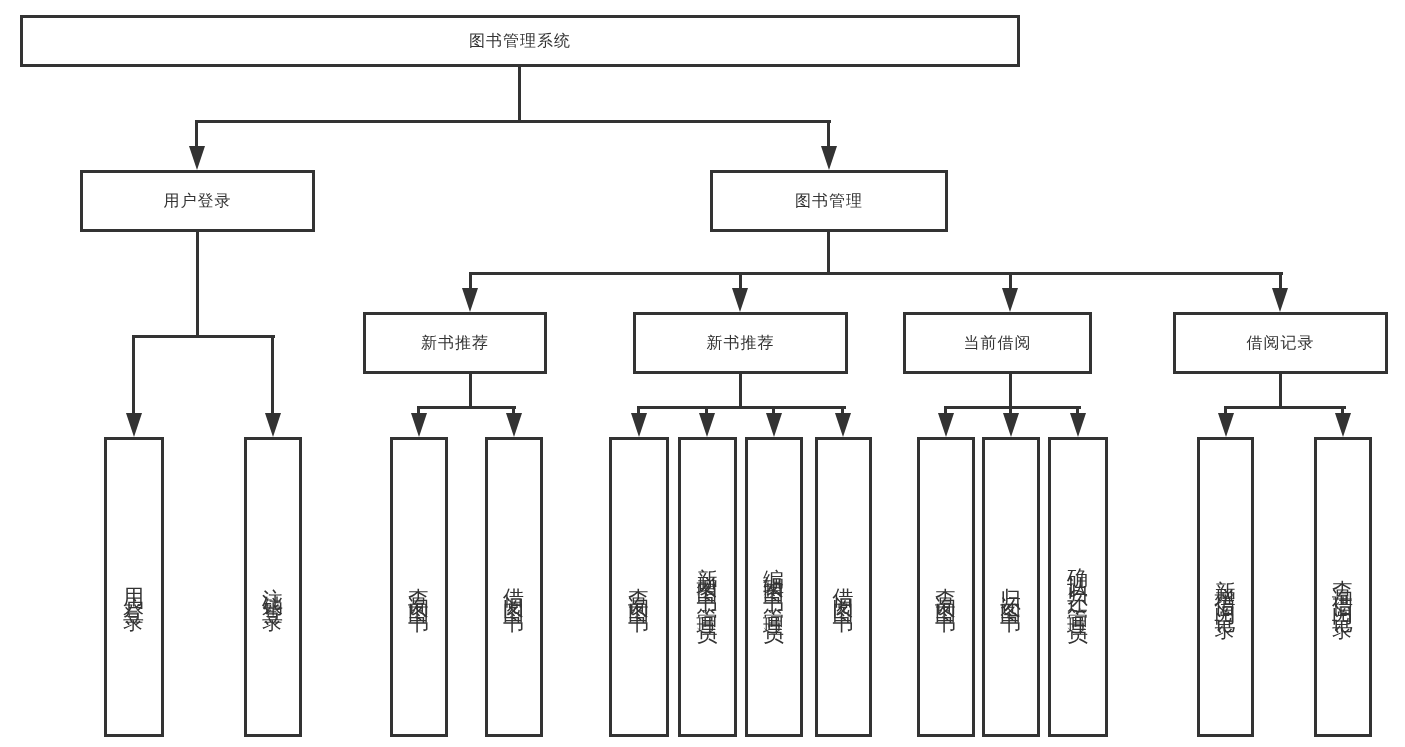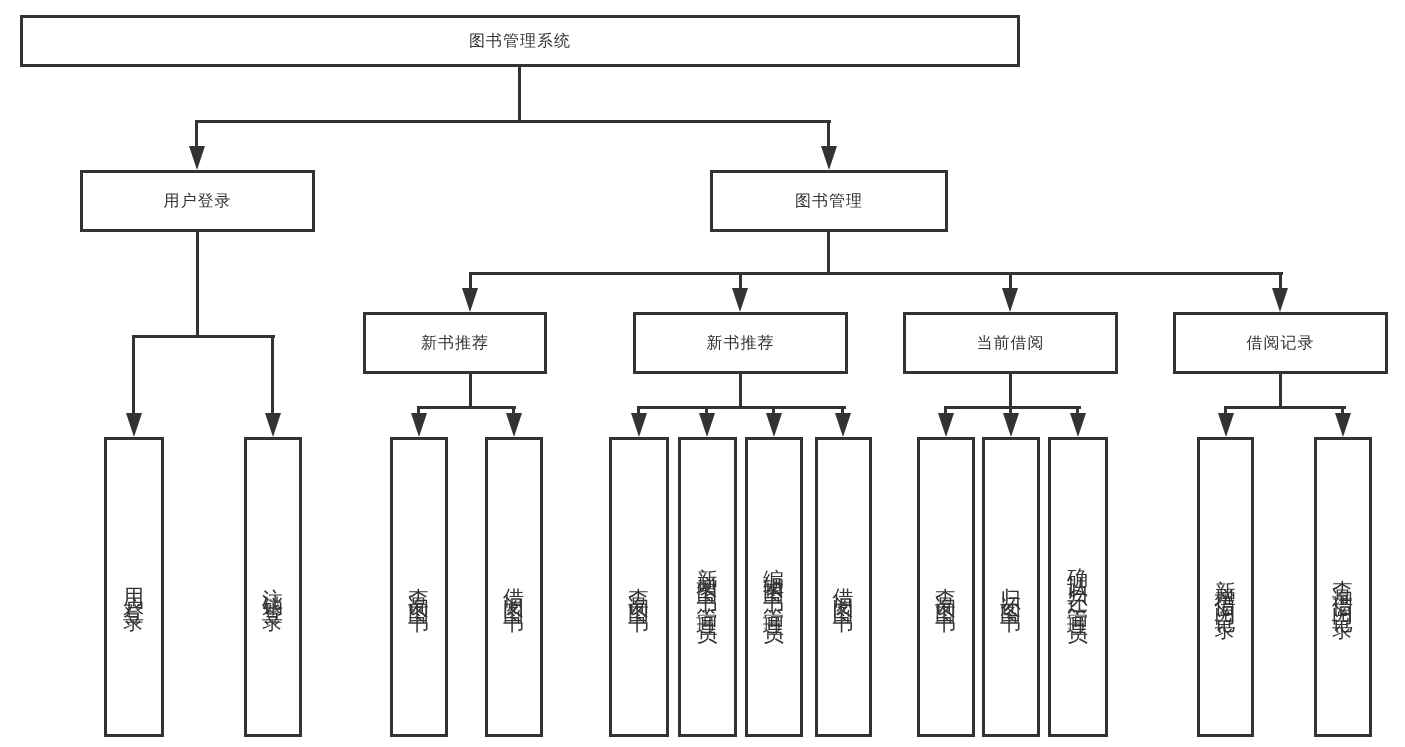--- a/index.html
+++ b/index.html
@@ -66,21 +66,21 @@
   <div class="node h-node" style="left:710px; top:170px; width:238px; height:62px;">
     <span>图书管理</span>
   </div>
 
   <div class="node h-node" style="left:363px; top:312px; width:184px; height:62px;">
     <span>新书推荐</span>
   </div>
   <div class="node h-node" style="left:633px; top:312px; width:215px; height:62px;">
     <span>新书推荐</span>
   </div>
-  <div class="node h-node" style="left:903px; top:312px; width:215px; height:62px;">
+  <div class="node h-node" style="left:903px; top:312px; width:189px; height:62px;">
     <span>当前借阅</span>
   </div>
   <div class="node h-node" style="left:1173px; top:312px; width:215px; height:62px;">
     <span>借阅记录</span>
   </div>
 
   <div class="node v-node" style="left:104px; top:437px; width:60px; height:300px;">
     <span>用户登录</span>
   </div>
   <div class="node v-node" style="left:244px; top:437px; width:58px; height:300px;">

